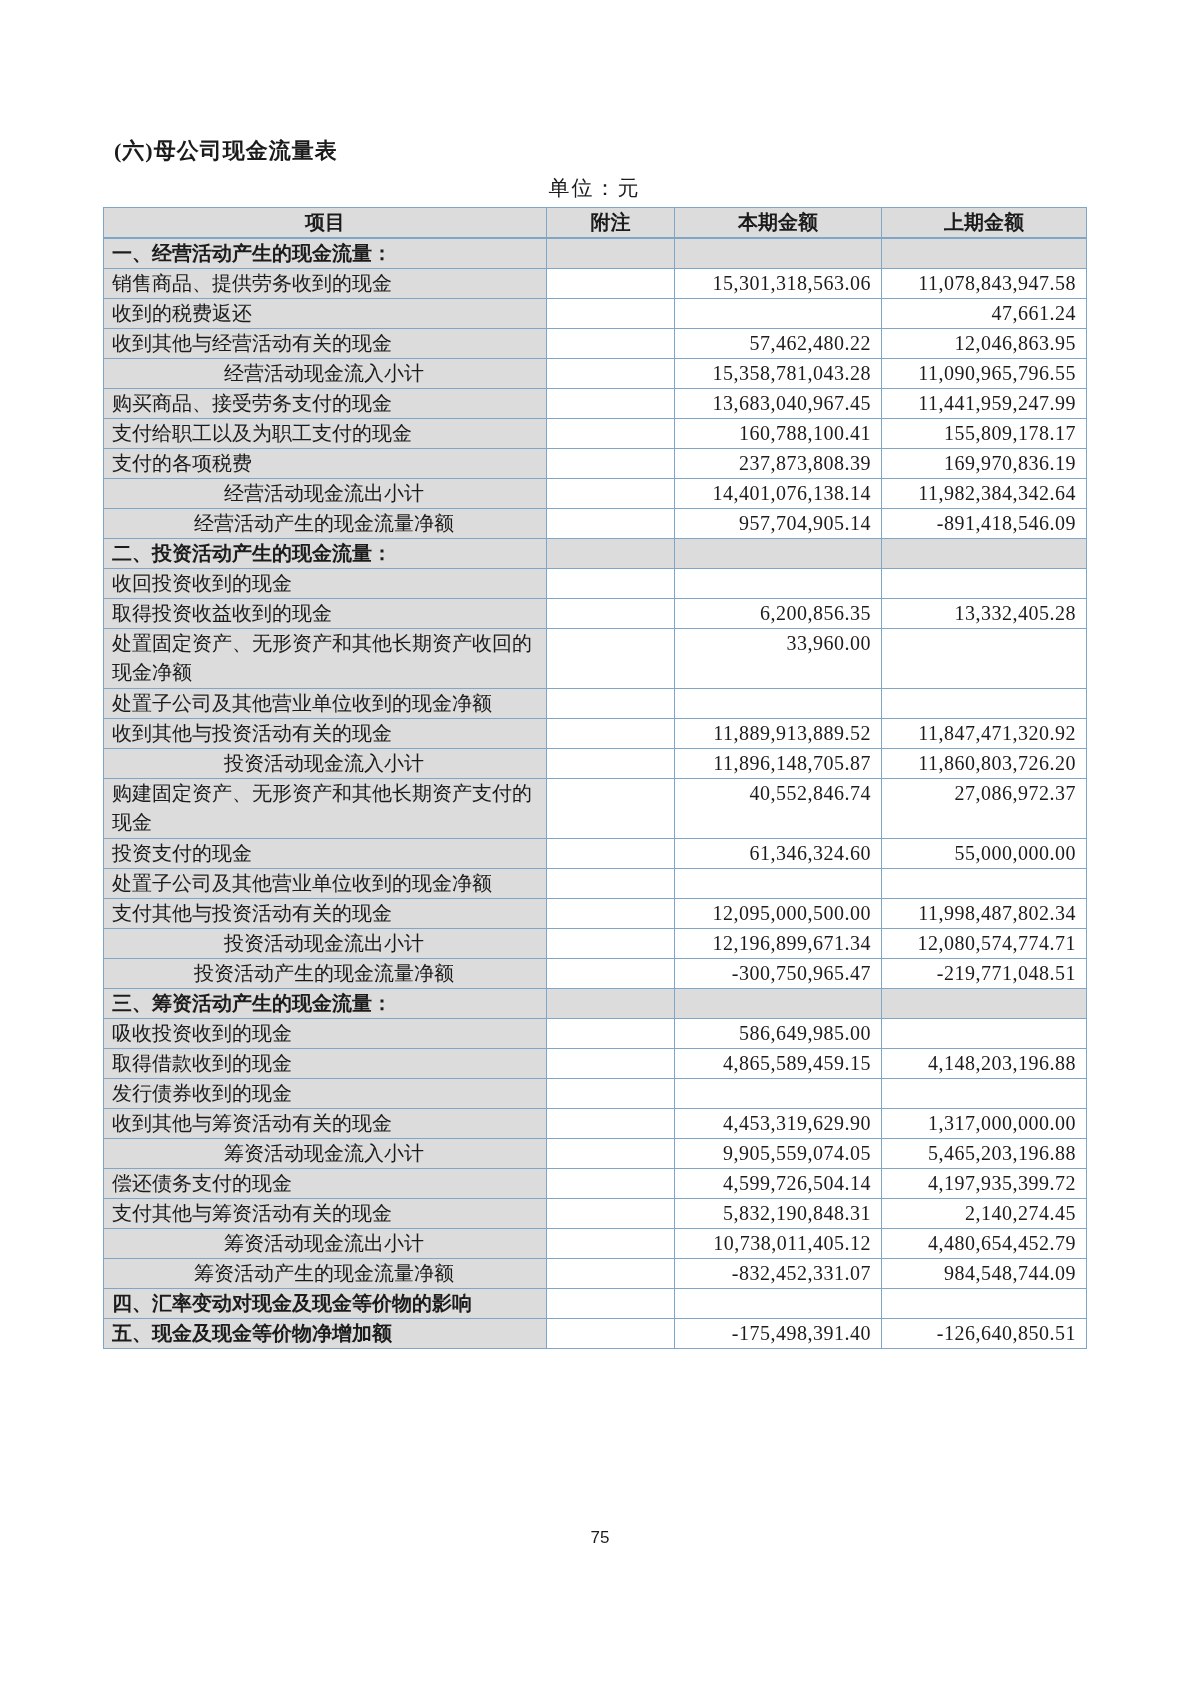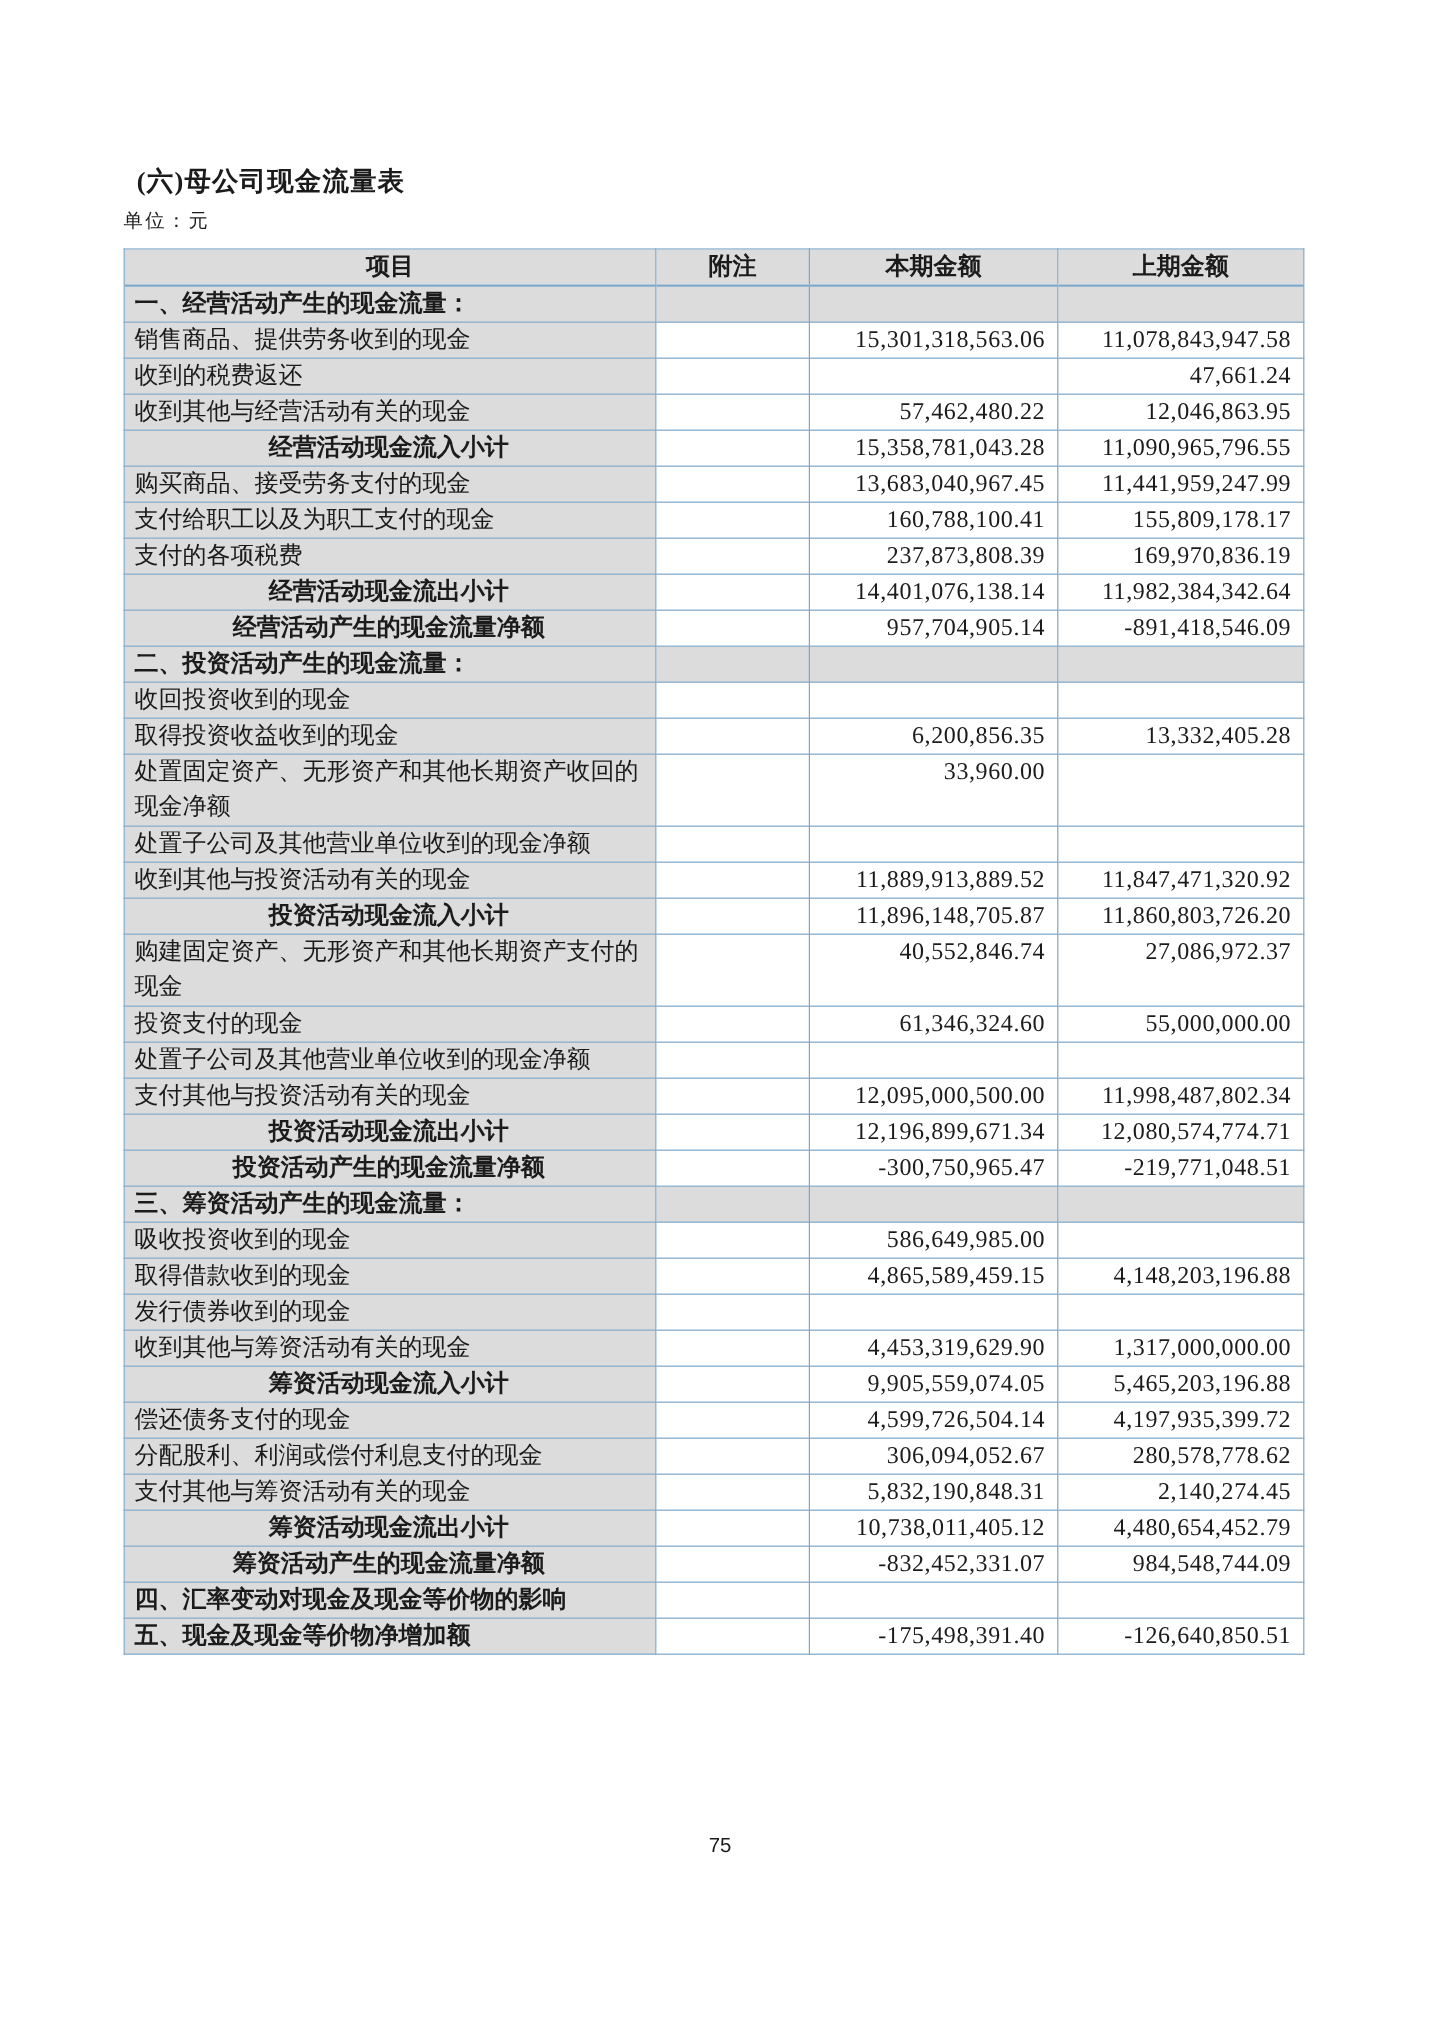--- a/index.html
+++ b/index.html
@@ -16,21 +16,21 @@
     color:var(--text);
   }
   .doc-heading{
     position:absolute;left:114px;top:136px;
     font-weight:bold;font-size:22px;letter-spacing:1px;
     white-space:nowrap;
   }
   .doc-heading .heading-title{}
   .unit-line{
     position:absolute;left:103px;top:174px;width:983px;
-    text-align:left;font-size:16px;letter-spacing:2px;
+    text-align:center;font-size:21px;letter-spacing:2px;
   }
   table.cashflow{
     position:absolute;left:103px;top:207px;width:983px;
     border-collapse:collapse;table-layout:fixed;
     font-size:20px;
   }
   table.cashflow col.c-item{width:443px;}
   table.cashflow col.c-note{width:128px;}
   table.cashflow col.c-cur{width:207px;}
   table.cashflow col.c-prev{width:205px;}
@@ -50,21 +50,21 @@
     text-align:left;padding:0 10px 0 8px;
   }
   td.cell-note{background:#ffffff;}
   td.cell-num{
     background:#ffffff;text-align:right;padding:0 10px;
     letter-spacing:0.5px;white-space:nowrap;
   }
   tr.row-section td{background:var(--fill-gray);}
   tr.row-section td.cell-label,
   tr.row-grand td.cell-label{font-weight:bold;}
-  tr.row-subtotal td.cell-label{font-weight:bold;text-align:center;}
+  tr.row-subtotal td.cell-label{font-weight:normal;text-align:center;}
   tr.row-two-line td{height:60px;vertical-align:top;}
   .page-number{
     position:absolute;left:0;top:1528px;width:100%;
     text-align:center;font-size:17px;
     font-family:Liberation Sans, sans-serif;
   }
 </style>
 </head>
 <body>
 
@@ -264,26 +264,20 @@
         <td class="cell-num">9,905,559,074.05</td>
         <td class="cell-num">5,465,203,196.88</td>
       </tr>
       <tr class="row-item">
         <td class="cell-label">偿还债务支付的现金</td>
         <td class="cell-note"></td>
         <td class="cell-num">4,599,726,504.14</td>
         <td class="cell-num">4,197,935,399.72</td>
       </tr>
       <tr class="row-item">
-        <td class="cell-label">分配股利、利润或偿付利息支付的现金</td>
-        <td class="cell-note"></td>
-        <td class="cell-num">306,094,052.67</td>
-        <td class="cell-num">280,578,778.62</td>
-      </tr>
-      <tr class="row-item">
         <td class="cell-label">支付其他与筹资活动有关的现金</td>
         <td class="cell-note"></td>
         <td class="cell-num">5,832,190,848.31</td>
         <td class="cell-num">2,140,274.45</td>
       </tr>
       <tr class="row-subtotal">
         <td class="cell-label">筹资活动现金流出小计</td>
         <td class="cell-note"></td>
         <td class="cell-num">10,738,011,405.12</td>
         <td class="cell-num">4,480,654,452.79</td>

